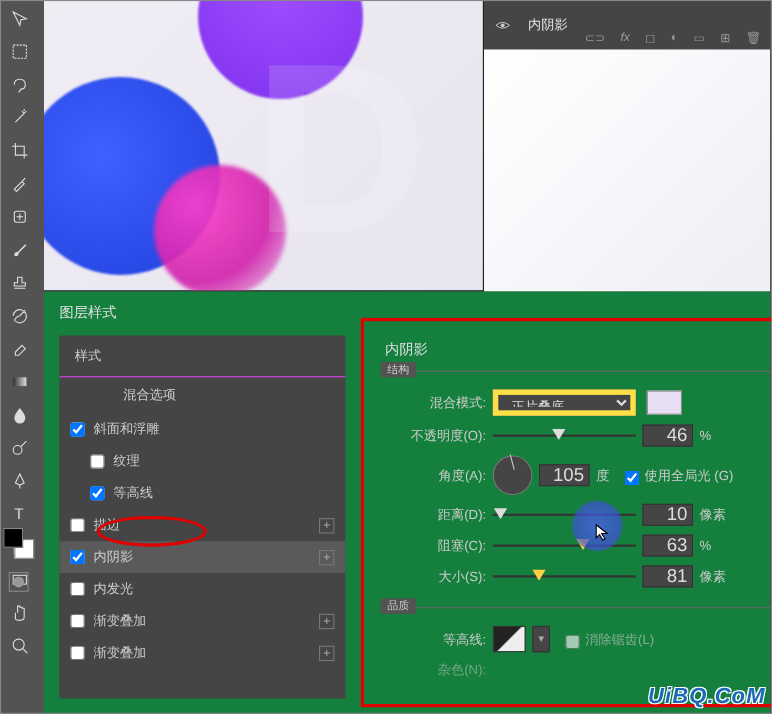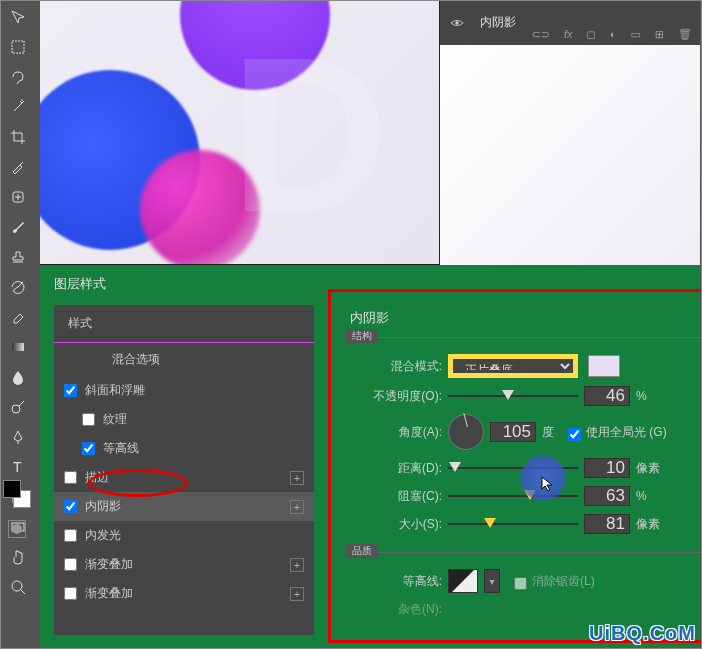--- a/index.html
+++ b/index.html
@@ -66,21 +66,21 @@
 .angle-dial::after { content: ""; position: absolute; width: 14px; height: 1px; background: #ccc; left: 18px; top: 12px; transform-origin: 0 0; transform: rotate(-105deg); }
 .checkbox-inline { display: flex; align-items: flex-end; gap: 5px; margin-left: 8px; }
 .checkbox-inline input { width: 13px; height: 13px; }
 
 .cursor-indicator { position: absolute; width: 46px; height: 46px; border-radius: 50%; background: radial-gradient(circle, #5060ff 0%, #4050dd 60%, transparent 100%); opacity: 0.7; left: 480px; top: 190px; pointer-events: none; }
 .cursor-arrow { position: absolute; left: 500px; top: 210px; pointer-events: none; z-index: 10; }
 
 .contour-thumb { width: 30px; height: 24px; background: linear-gradient(135deg, #222 0%, #222 48%, #eee 52%, #eee 100%); border: 1px solid #333; }
 .contour-dd { width: 16px; height: 24px; background: #454545; border: 1px solid #333; display: flex; align-items: center; justify-content: center; color: #aaa; font-size: 10px; }
 
-.watermark { position: absolute; right: 6px; bottom: 4px; font-size: 20px; font-weight: bold; color: #1a6ab8; text-shadow: 1px 1px 0 #fff, -1px -1px 0 #fff, 1px -1px 0 #fff, -1px 1px 0 #fff; letter-spacing: 1px; }
+.watermark { position: absolute; right: 6px; bottom: 4px; font-size: 20px; font-weight: bold; font-style: italic; color: #1a6ab8; text-shadow: 1px 1px 0 #fff, -1px -1px 0 #fff, 1px -1px 0 #fff, -1px 1px 0 #fff; letter-spacing: 1px; }
 
 .outer-border { position: absolute; left: 0; top: 0; width: 702px; height: 649px; border: 1px solid #888; pointer-events: none; }
 </style>
 </head>
 <body>
 
 <div class="toolbar-left">
   <div class="tool-btn">
       <svg viewBox="0 0 18 18">
         <path d="M3 3 L9 15 L10 10 L15 9 Z" fill="none" stroke="#ddd" stroke-width="1"></path>

